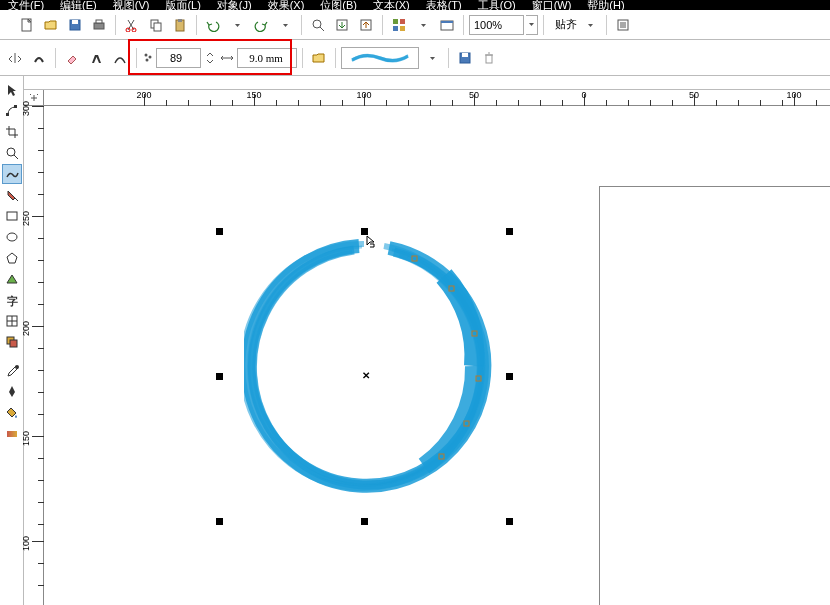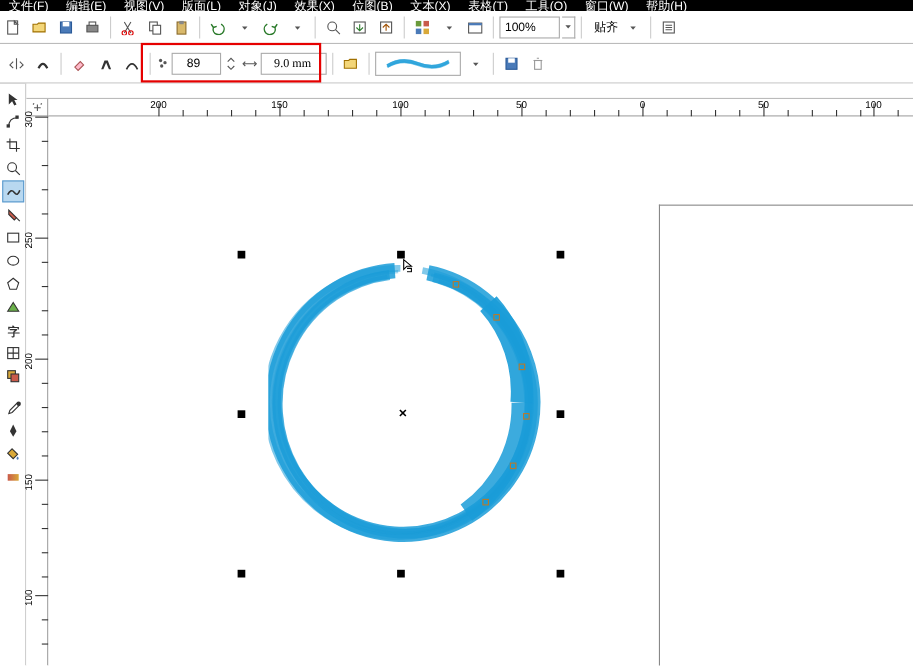--- a/index.html
+++ b/index.html
@@ -1,19 +1,19 @@
 <!DOCTYPE html>
 <html><head>
 <meta charset="utf-8">
 <style>
 *{box-sizing:border-box;margin:0;padding:0;font-family:"Microsoft YaHei",sans-serif;font-size:11px;}
 body{width:830px;height:605px;background:#fff;overflow:hidden;}
 .menubar{height:10px;background:#000;display:flex;align-items:center;padding:0 8px;gap:16px;color:#fff;font-size:11px;}
 .menubar span{white-space:nowrap;}
-.toolbar1{height:30px;background:#fff;border-bottom:1px solid #bbb;display:flex;align-items:center;padding:0 1px;gap:2px;}
+.toolbar1{height:30px;background:#fff;border-bottom:1px solid #bbb;display:flex;align-items:center;padding:0 16px;gap:2px;}
 .toolbar2{height:36px;background:#fff;border-bottom:1px solid #bbb;display:flex;align-items:center;padding:0 4px;gap:2px;position:relative;}
 .tbtn{width:22px;height:22px;display:flex;align-items:center;justify-content:center;border:1px solid transparent;cursor:pointer;}
 .sep{width:1px;height:20px;background:#ccc;margin:0 3px;}
 .zoom-box{width:55px;height:20px;border:1px solid #aaa;display:flex;align-items:center;padding:0 4px;}
 .zoom-box input{border:none;outline:none;width:40px;font-size:11px;}
 .dd-arrow{width:12px;height:20px;display:flex;align-items:center;justify-content:center;border:1px solid #aaa;border-left:none;}
 .paste-group{display:flex;align-items:center;gap:2px;margin-left:6px;}
 .highlight-box{position:absolute;left:128px;top:-1px;width:164px;height:36px;border:2px solid #e60000;pointer-events:none;}
 .spin-input{width:45px;height:20px;border:1px solid #aaa;display:flex;align-items:center;padding:0 4px;}
 .spin-input input{border:none;outline:none;width:30px;font-size:11px;text-align:center;}

